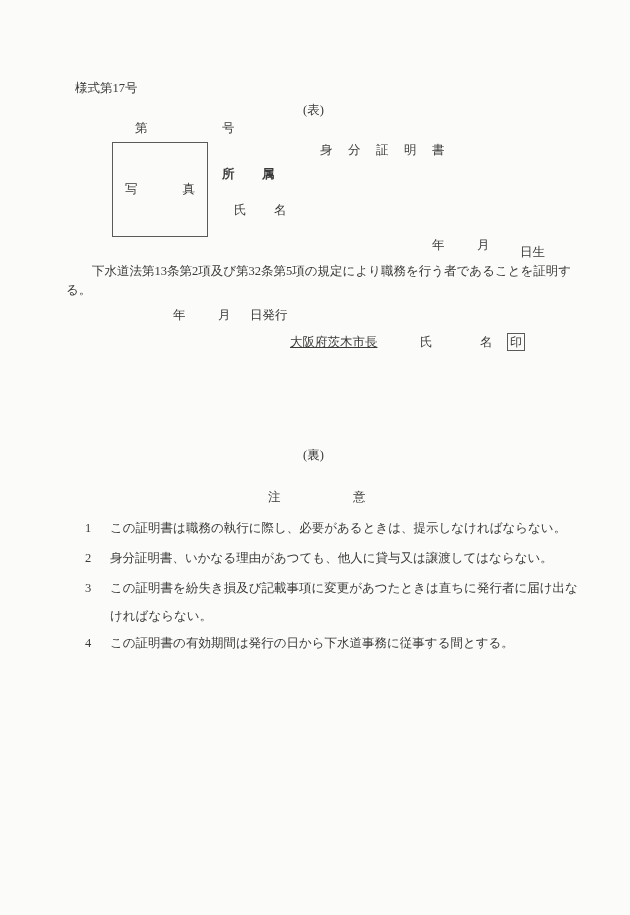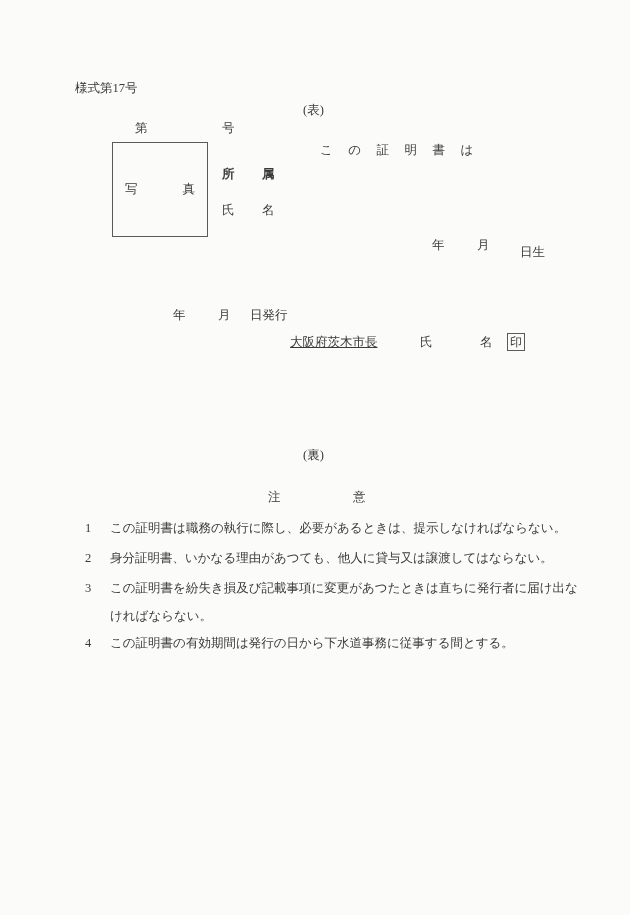--- a/index.html
+++ b/index.html
@@ -82,35 +82,36 @@
 
 <div class="page">
 
   <div class="abs" style="left:75px; top:82px;text-align:center;">様式第17号</div>
 
   <div class="abs" style="left:303px; top:104px;">(表)</div>
 
   <div class="abs" style="left:135px; top:122px;">第</div>
   <div class="abs" style="left:222px; top:122px;">号</div>
 
-  <div class="abs title-spaced" style="left:320px; top:144px;">この証明書は</div>
+  <div class="abs title-spaced" style="left:320px; top:144px;">身分証明書</div>
 
   <div class="photo-box">
     <span>写</span>
     <span>真</span>
   </div>
 
   <div class="abs label-spaced" style="left:222px; top:168px;font-weight:bold;">所属</div>
 
-  <div class="abs label-spaced" style="left:222px; top:204px;">氏名</div>
+  <div class="abs label-spaced" style="left:234px; top:204px;">氏名</div>
 
   <div class="abs" style="left:432px; top:239px;">年</div>
   <div class="abs" style="left:477px; top:239px;">月</div>
   <div class="abs" style="left:520px; top:246px;">日生</div>
 
+  <div class="body-par">下水道法第13条第2項及び第32条第5項の規定により職務を行う者であることを証明する。</div>
 
   <div class="abs" style="left:173px; top:309px;">年</div>
   <div class="abs" style="left:218px; top:309px;">月</div>
   <div class="abs" style="left:250px; top:309px;">日発行</div>
 
   <div class="abs" style="left:290px; top:336px;text-decoration:underline;">大阪府茨木市長</div>
   <div class="abs" style="left:420px; top:336px;">氏</div>
   <div class="abs" style="left:480px; top:336px;">名</div>
   <div class="seal-box">
     <span>印</span>

